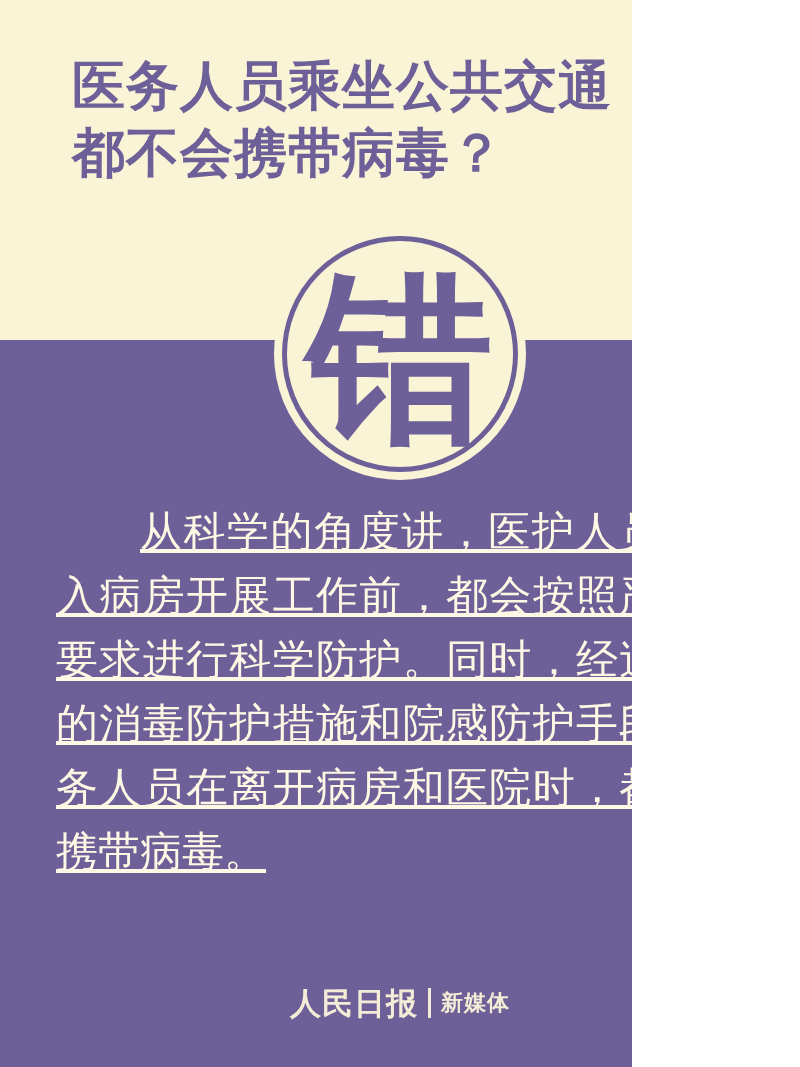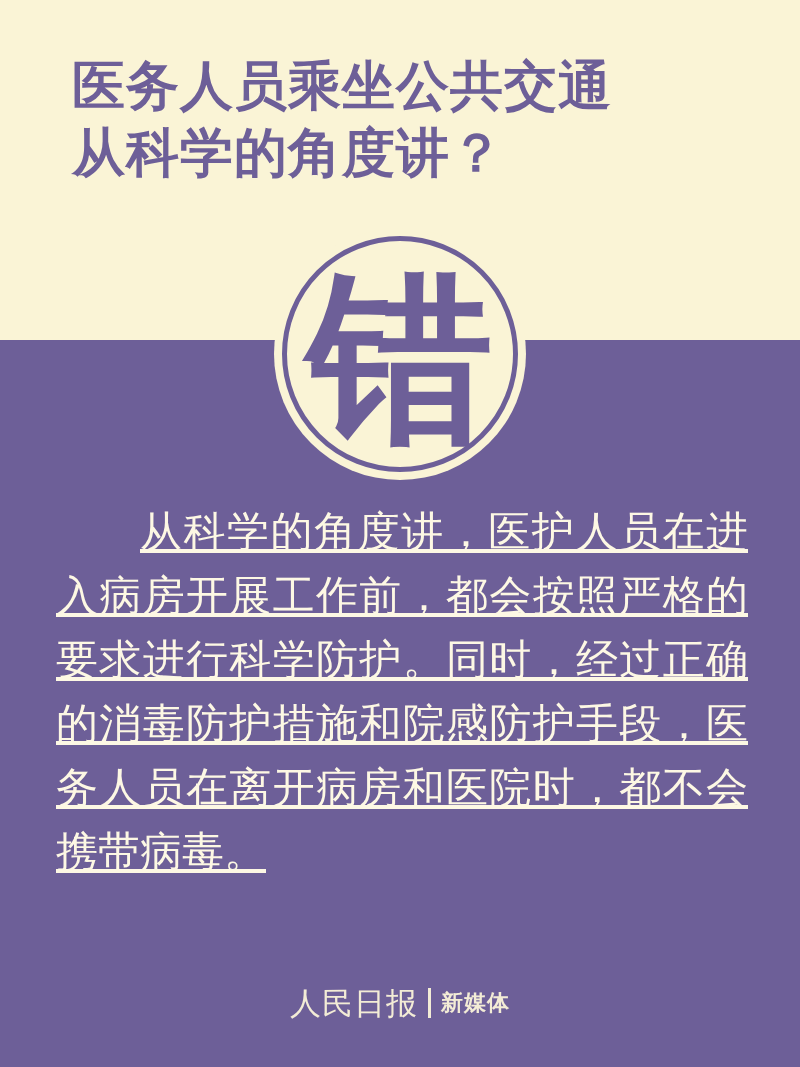--- a/index.html
+++ b/index.html
@@ -3,21 +3,21 @@
 <meta charset="utf-8">
 <title>infographic</title>
 <style>
   html, body {
     margin: 0;
     padding: 0;
     background: #ffffff;
   }
   #poster {
     position: relative;
-    width: 800px;
+    width: 632px;
     height: 1067px;
     overflow: hidden;
     background: #f7f2d8;
     font-family: "Liberation Sans", sans-serif;
   }
 
   
   #top-band {
     position: absolute;
     left: 0; top: 0;
@@ -114,21 +114,21 @@
     width: 800px;
     height: 56px;
     display: flex;
     align-items: center;
     justify-content: center;
     gap: 10px;
     z-index: 5;
   }
   #footer-brand {
     font-family: "DejaVu Serif", serif;
-    font-weight: normal;
+    font-weight: bold;
     font-size: 31px;
     line-height: 34px;
     color: #f3ecd6;
     letter-spacing: 1px;
   }
   #footer-divider {
     width: 3px;
     height: 30px;
     background: #f3ecd6;
   }
@@ -144,21 +144,21 @@
 </head>
 <body>
 
 <div id="poster">
 
   <div id="top-band"></div>
   <div id="bottom-band"></div>
 
   <div id="headline">
     <div class="hl-line">医务人员乘坐公共交通</div>
-    <div class="hl-line">从科学的角度讲？</div>
+    <div class="hl-line">都不会携带病毒？</div>
   </div>
 
   <div id="badge">
     <div id="badge-ring"></div>
     <div id="badge-char">错</div>
   </div>
 
   <div id="body-text">从科学的角度讲，医护人员在进入病房开展工作前，都会按照严格的要求进行科学防护。同时，经过正确的消毒防护措施和院感防护手段，医务人员在离开病房和医院时，都不会携带病毒。</div>
 
   <div id="footer">

